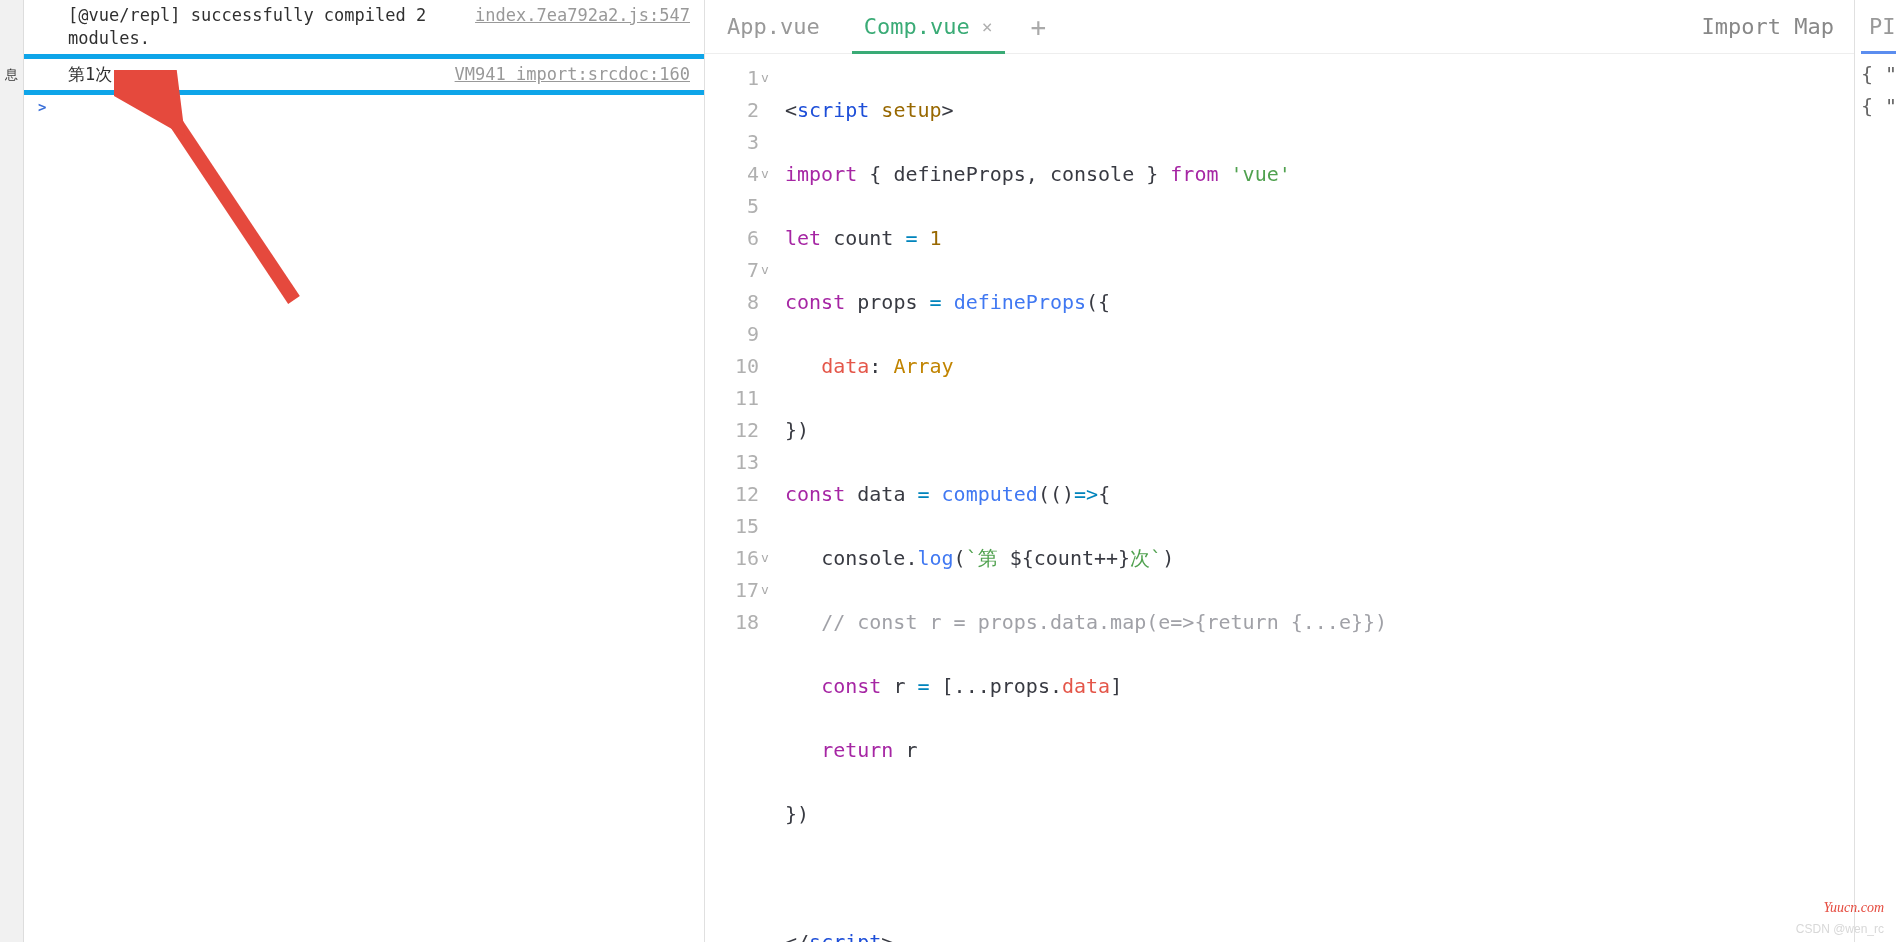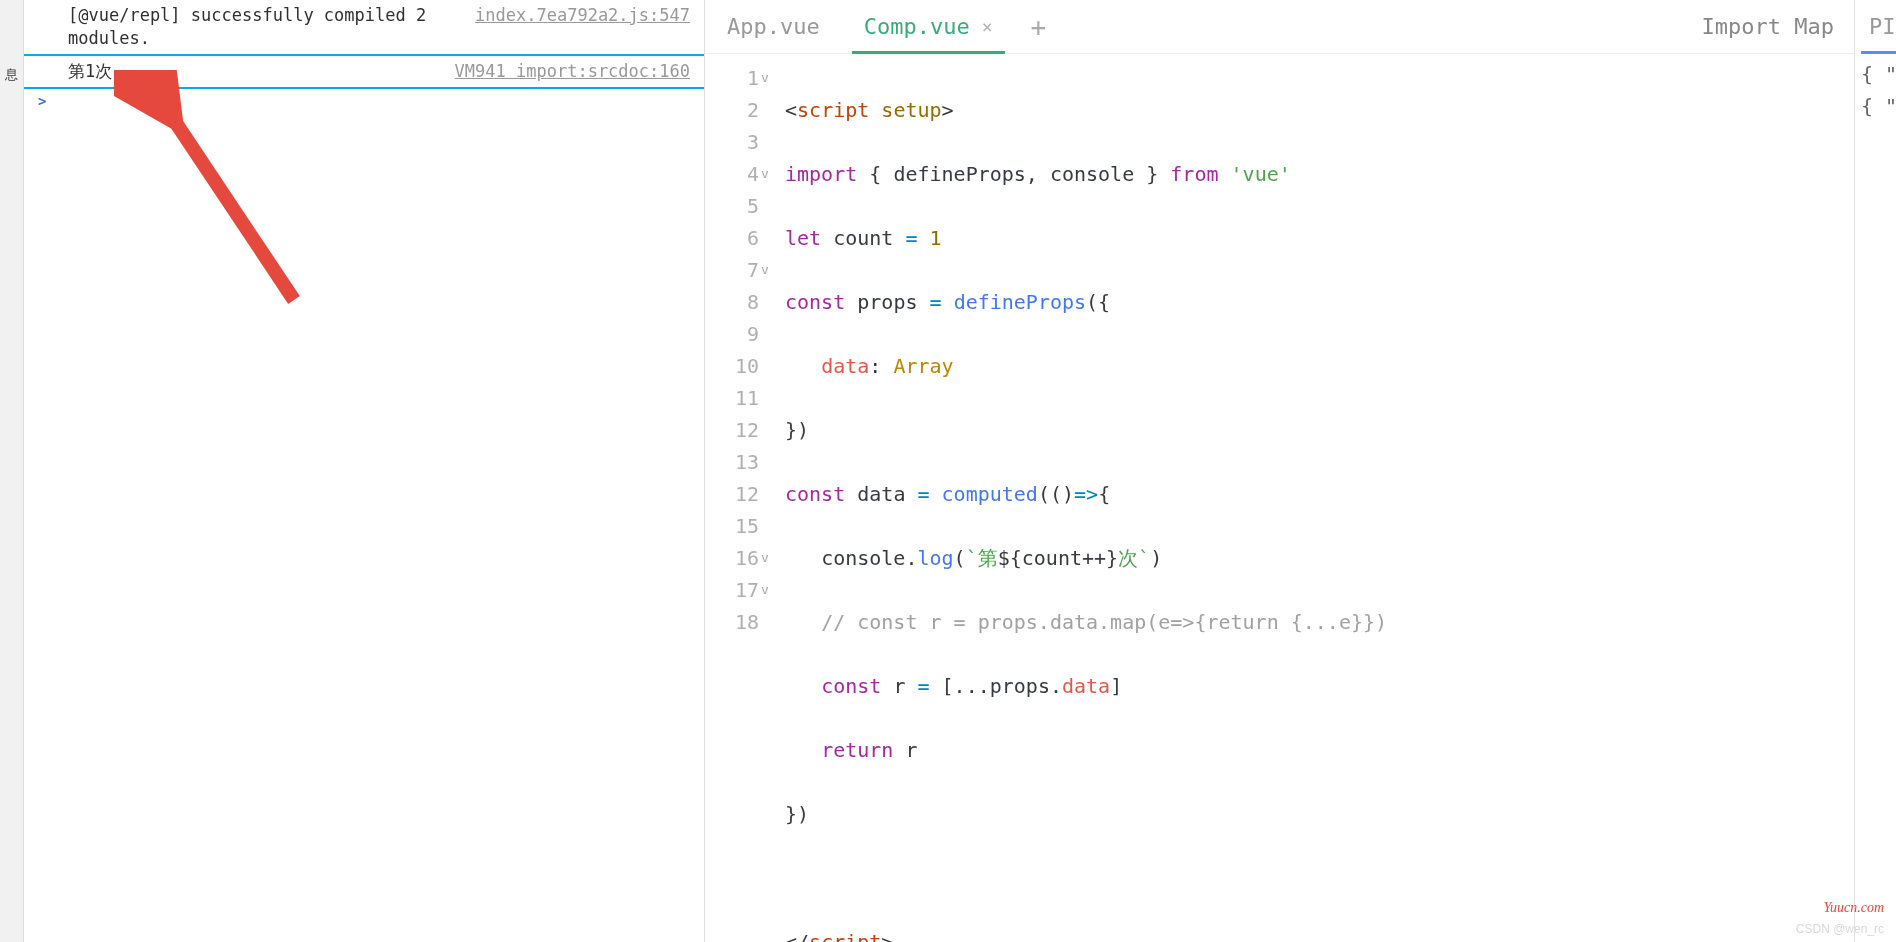--- a/index.html
+++ b/index.html
@@ -8,21 +8,21 @@
 
 
 .sidebar-stub { width: 24px; min-width: 24px; background: #f1f1f1; border-right: 1px solid #ddd; display: flex; flex-direction: column; align-items: center; padding-top: 66px; font-size: 13px; color: #333; font-family: "PingFang SC", "Microsoft YaHei", sans-serif; }
 .sidebar-stub div { margin-bottom: 90px; writing-mode: horizontal-tb; }
 
 
 .console { flex: 0 0 680px; display: flex; flex-direction: column; background: #fff; position: relative; }
 .console-toolbar { height: 26px; border-bottom: 1px solid #ddd; background: #f6f6f6; display: flex; align-items: center; gap: 10px; padding: 0 6px; font-size: 12px; color: #888; }
 .toolbar-input { border: 1px solid #ccc; background: #fff; font-size: 11px; padding: 1px 6px; width: 80px; height: 18px; color: #555; }
 .console-body { flex: 1; overflow: auto; }
-.log-row { display: flex; padding: 4px 14px 4px 44px; border-bottom: 2px solid #0ea5e9; font-size: 17px; color: #303030; font-family: Menlo, Consolas, monospace; line-height: 1.35; position: relative; }
+.log-row { display: flex; padding: 4px 14px 4px 44px; border-bottom: 5px solid #0ea5e9; font-size: 17px; color: #303030; font-family: Menlo, Consolas, monospace; line-height: 1.35; position: relative; }
 .log-msg { flex: 1; white-space: pre-wrap; }
 .log-src { color: #999; text-decoration: underline; text-align: right; white-space: nowrap; }
 .prompt-row { padding: 4px 14px; color: #3a6fd8; font-size: 14px; }
 .prompt-caret { color: #3a6fd8; font-weight: bold; }
 
 
 .arrow-svg { position: absolute; left: 90px; top: 70px; pointer-events: none; }
 
 
 .editor { flex: 1; display: flex; flex-direction: column; border-left: 1px solid #e0e0e0; background: #fff; min-width: 0; }
@@ -37,33 +37,33 @@
 
 .code-area { flex: 1; display: flex; overflow: hidden; }
 .gutter { width: 56px; min-width: 56px; text-align: right; padding: 8px 2px 8px 0; color: #b0b0b0; font-size: 20px; line-height: 32px; font-family: Menlo, Consolas, monospace; user-select: none; }
 .gutter-line { height: 32px; position: relative; }
 .fold-col { width: 18px; min-width: 18px; padding-top: 8px; }
 .fold-col div { height: 32px; line-height: 32px; font-size: 13px; color: #aaa; text-align: left; }
 .code { flex: 1; padding: 8px 0 8px 6px; font-size: 20px; line-height: 32px; font-family: Menlo, Consolas, monospace; white-space: pre; color: #383a42; overflow: auto; }
 .code .line { height: 32px; }
 
 
-.tok-tag { color: #c2410c; }
+.tok-tag { color: #1d4ed8; }
 .tok-attr { color: #986801; }
 .tok-keyword { color: #a626a4; }
 .tok-def { color: #4078f2; }
 .tok-var { color: #383a42; }
 .tok-prop { color: #e45649; }
 .tok-num { color: #986801; }
 .tok-builtin { color: #c18401; }
 .tok-str { color: #50a14f; }
 .tok-comment { color: #a0a1a7; }
 .tok-punc { color: #383a42; }
 .tok-op { color: #0184bc; }
-.tok-interp { color: #383a42; }
+.tok-interp { color: #383a42; margin-left: 12px; }
 
 
 .right-pane { flex: 0 0 42px; border-left: 1px solid #e0e0e0; background: #fff; padding: 18px 0 0 6px; font-family: Menlo, Consolas, monospace; font-size: 20px; color: #666; overflow: hidden; }
 .right-pane .rtab { height: 54px; border-bottom: 1px solid #eee; margin: -18px -6px 8px 0; display:flex; align-items:center; padding-left:8px; color:#999; position:relative; font-size: 22px; }
 .right-pane .rtab::after { content:""; position:absolute; bottom:-1px; left:0; right:0; height:3px; background:#5b8def; }
 .right-pane .rline { height: 32px; white-space: nowrap; }
 
 
 .wm1 { position: absolute; right: 12px; bottom: 26px; color: #e5493d; font-family: Georgia, serif; font-size: 14px; font-style: italic; }
 .wm2 { position: absolute; right: 12px; bottom: 6px; color: #d8d8d8; font-size: 12px; font-family: Arial, sans-serif; }

